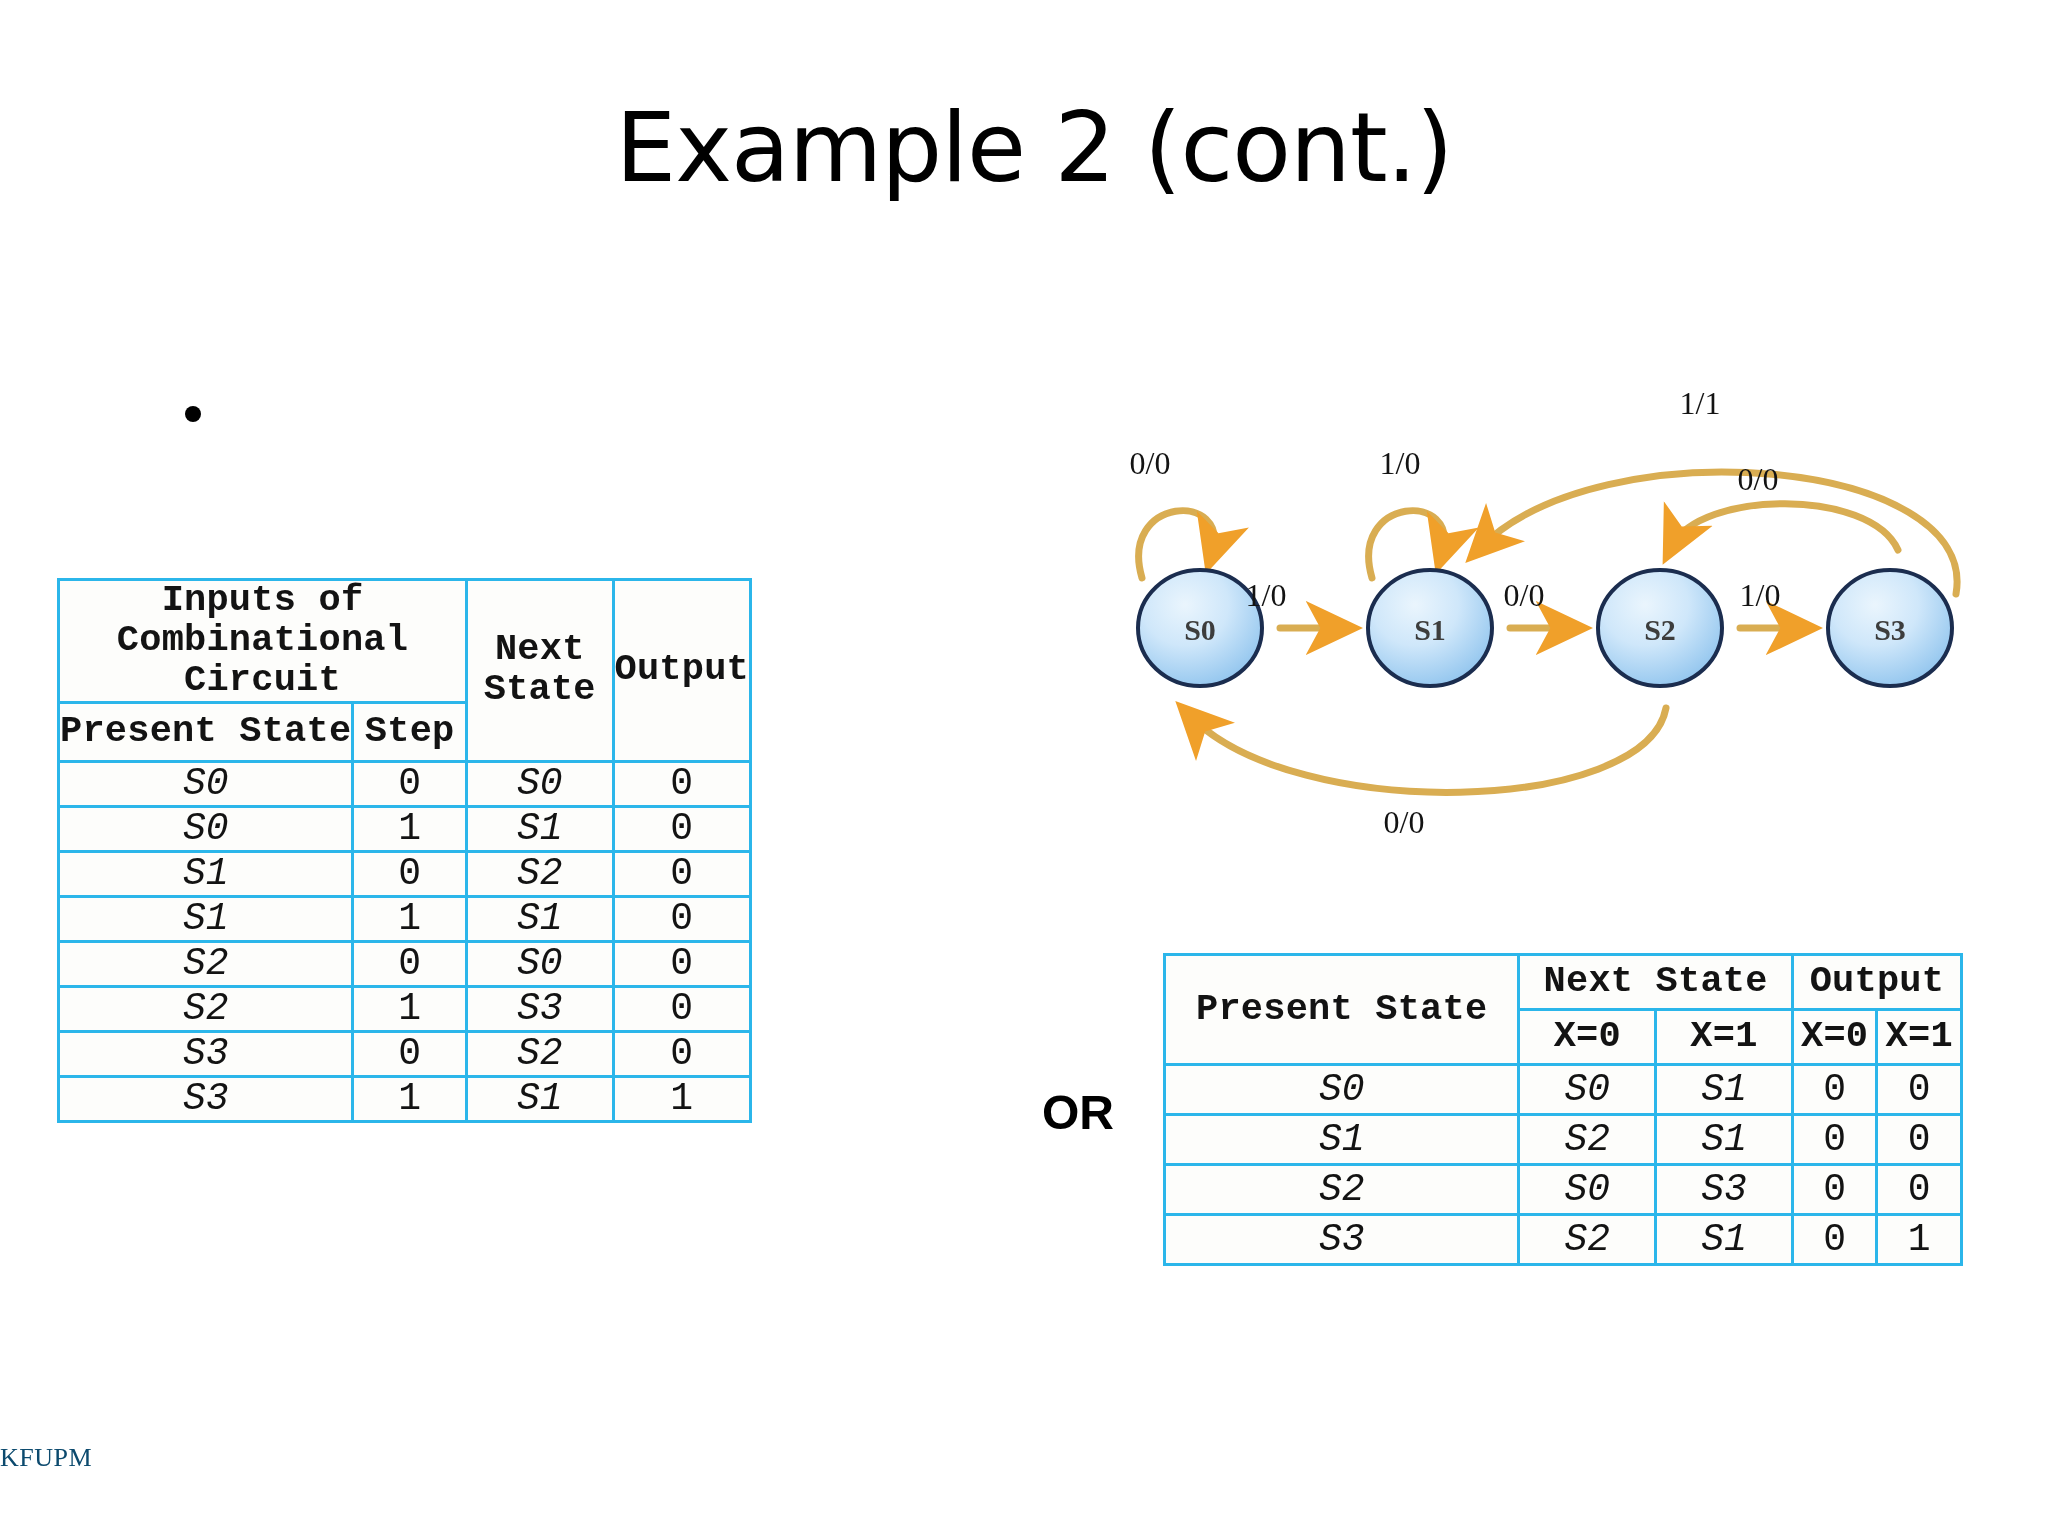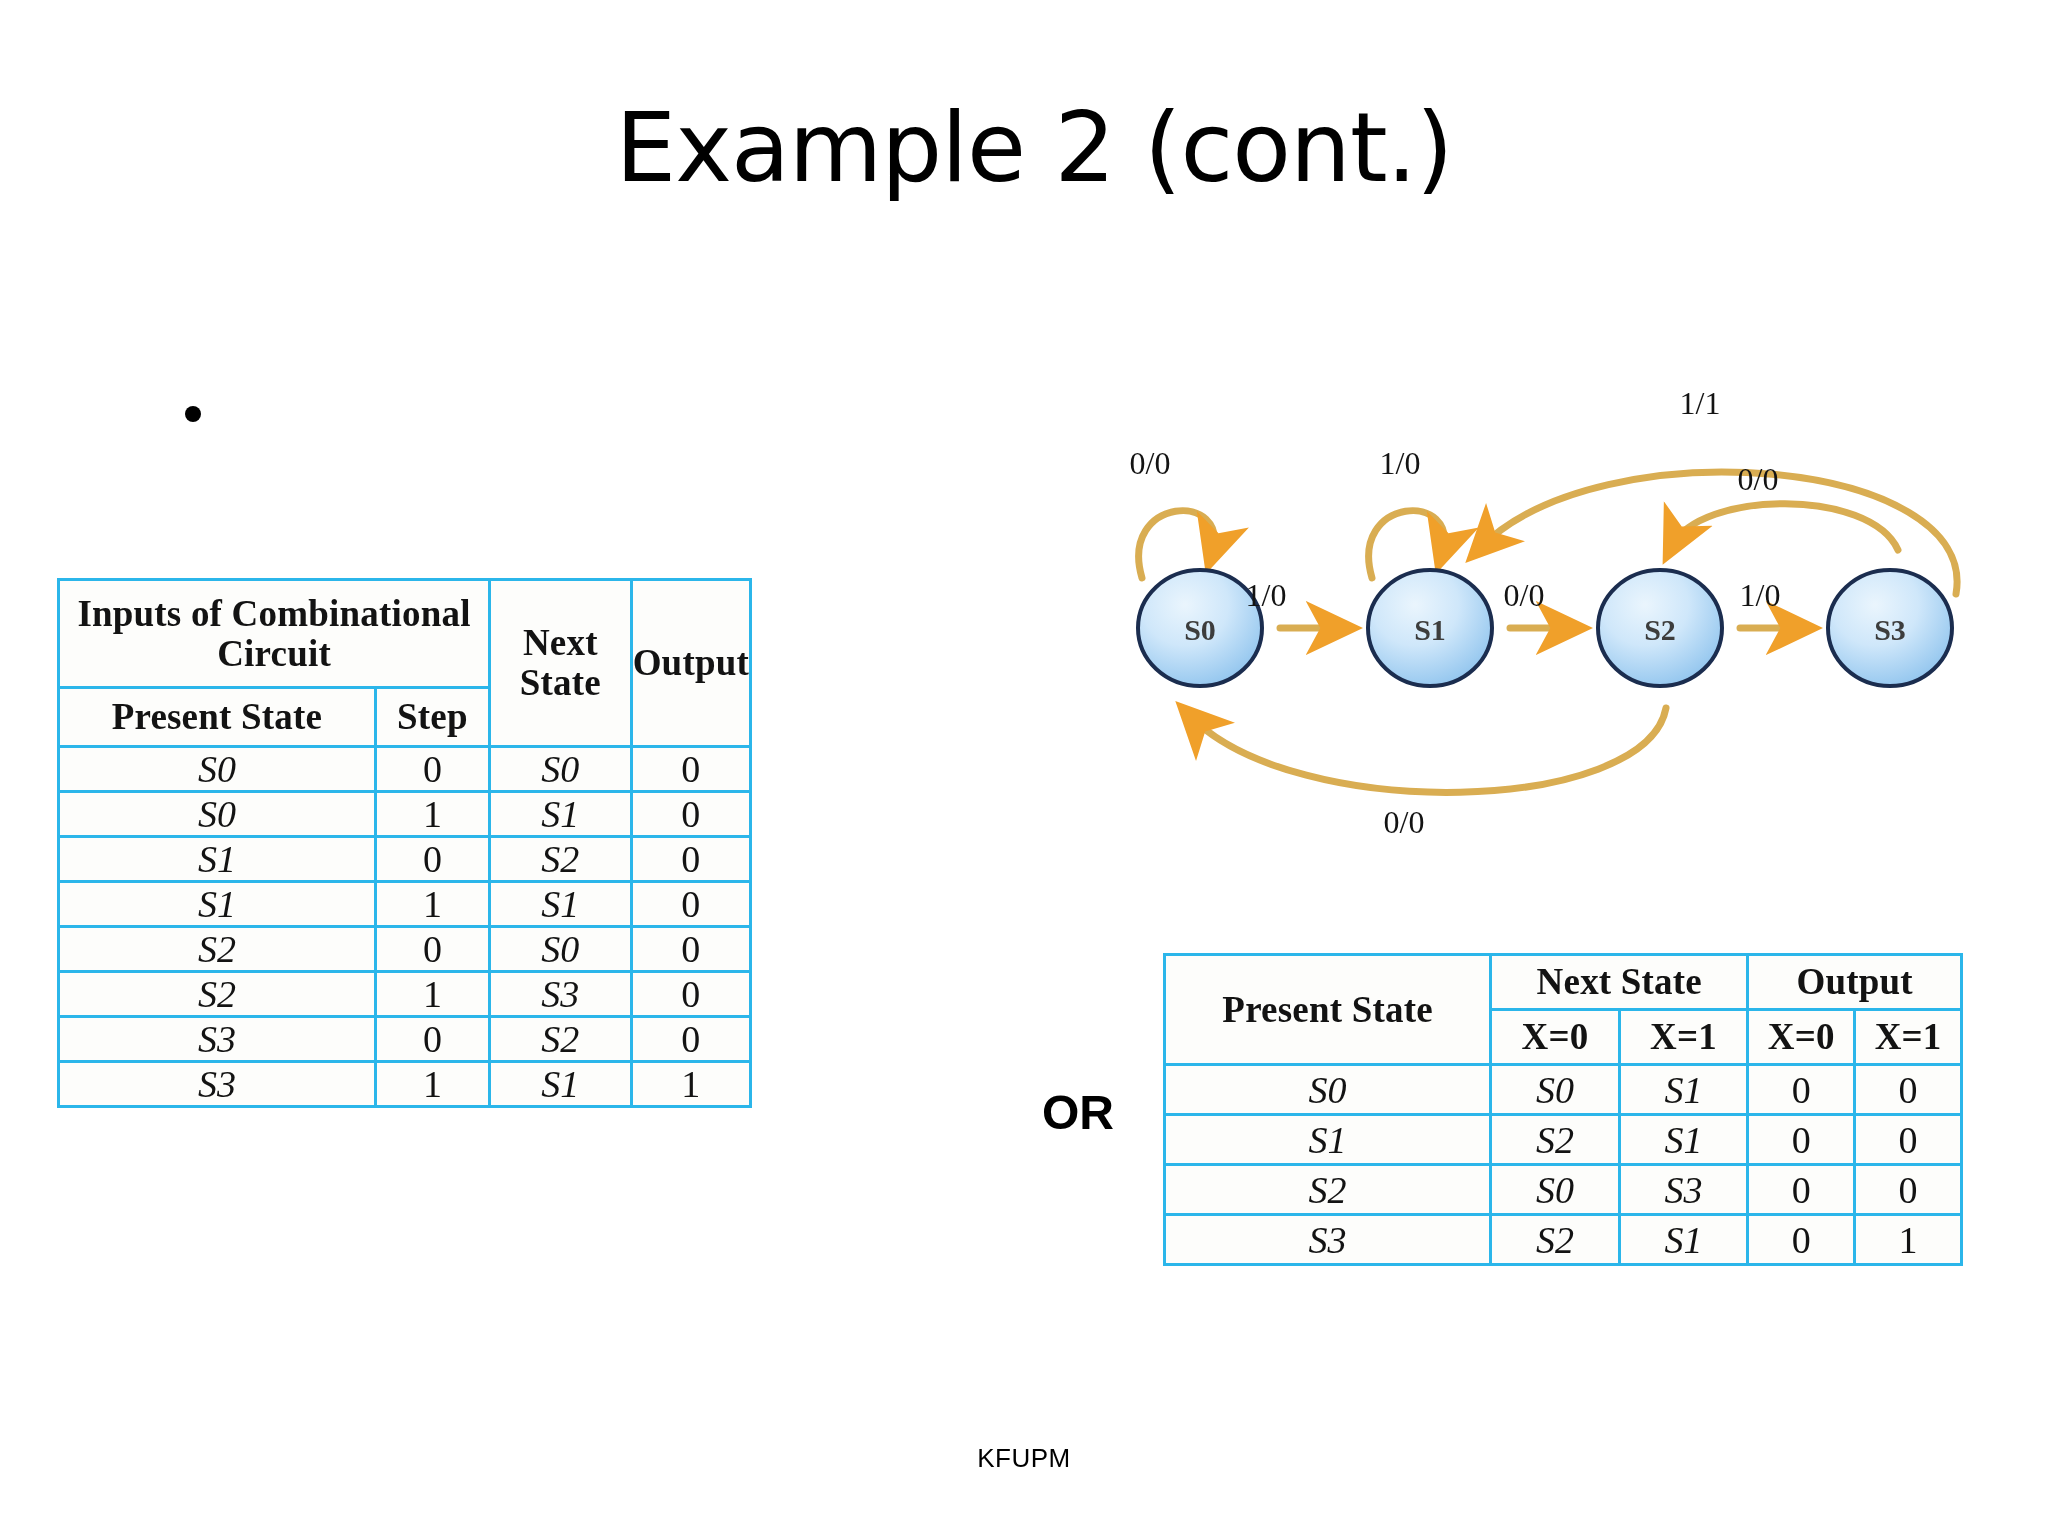--- a/index.html
+++ b/index.html
@@ -55,21 +55,21 @@
     font-weight: bold;
     color: #111;
     white-space: nowrap;
   }
 
   
   .scan-table {
     position: absolute;
     border-collapse: collapse;
     background: #5eead4;
-    font-family: Liberation Serif, serif;
+    font-family: Liberation Mono, monospace;
     color: #131313;
   }
   .scan-table td, .scan-table th {
     border: 3px solid #2bb6ea;
     padding: 0;
     text-align: center;
     vertical-align: middle;
     background: #fdfdfb;
   }
   .scan-table .hdr {
@@ -131,24 +131,23 @@
     height: 490px;
   }
   #state-diagram svg { display: block; }
 
   
   #footer-kfupm {
     position: absolute;
     left: 0;
     top: 1443px;
     width: 2048px;
-    text-align: center;
-    font-family: Liberation Sans, sans-serif;
+    font-family: Liberation Serif, serif;
     font-size: 26px;
-    color: #000000;
+    color: #0c4a6e;
     letter-spacing: 0.5px;
   }
 </style>
 </head>
 <body>
 
 <div id="slide-title">Example 2 (cont.)</div>
 
 <div id="bullet-row">
   <span id="bullet-dot"></span>

